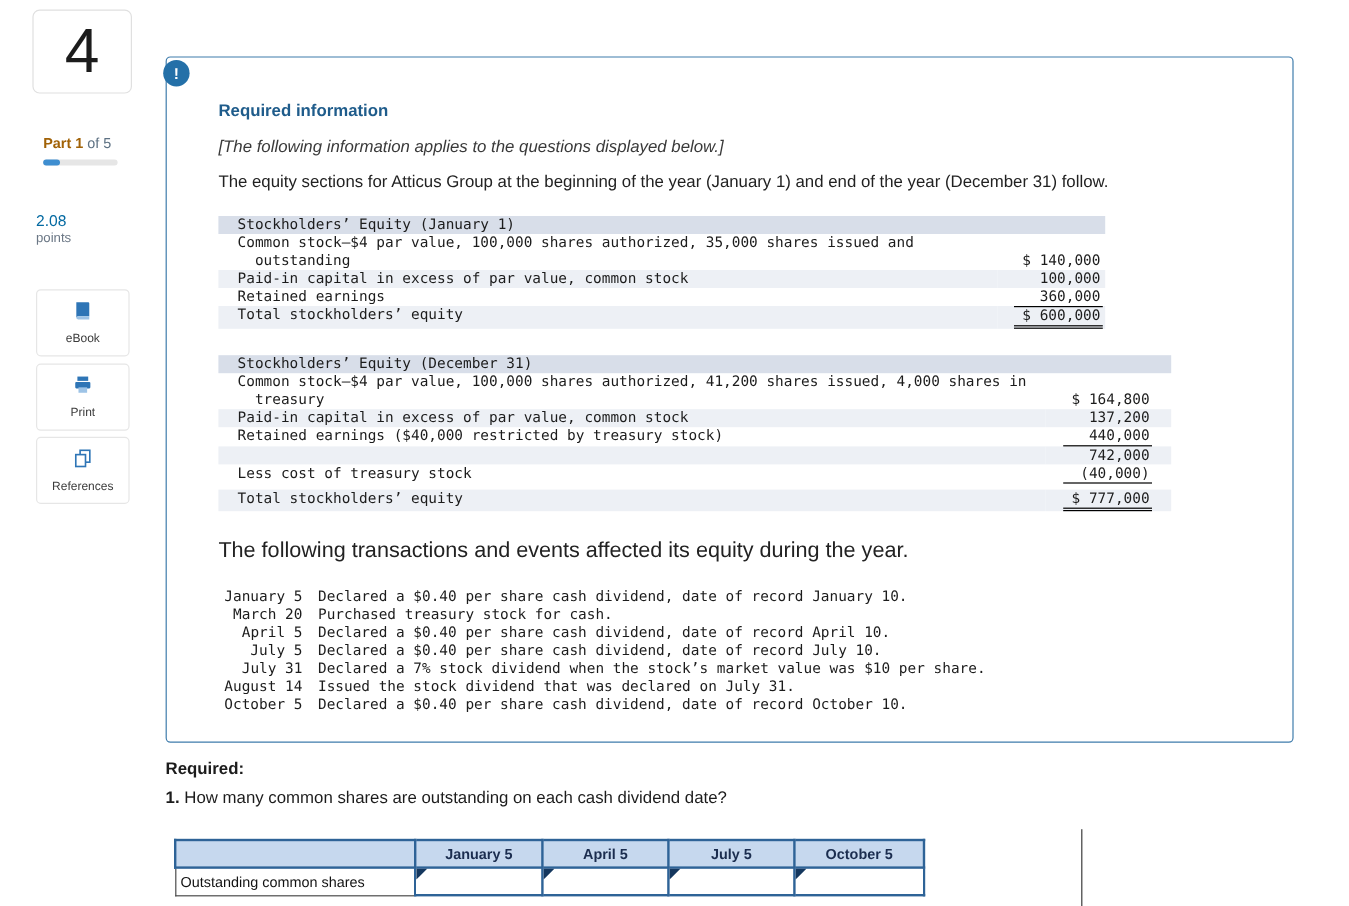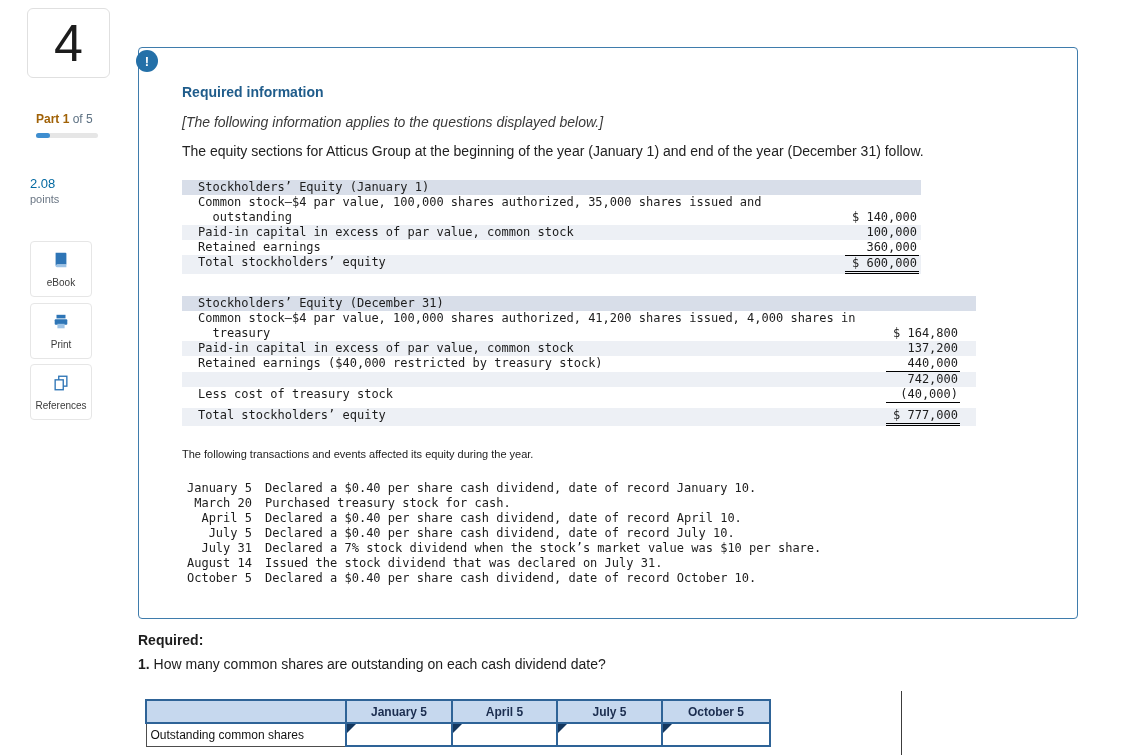--- a/index.html
+++ b/index.html
@@ -25,21 +25,21 @@
     position:absolute; left:36px; top:133px; width:62px; height:5px;
     background:#e6e6e6; border-radius:3px;
   }
   .progress-fill { width:14px; height:5px; background:#3e8ed0; border-radius:3px; }
 
   .points-block { position:absolute; left:30px; top:176px; }
   .points-block .pv { font-size:13px; color:#0369a1; }
   .points-block .pl { font-size:11px; color:#6b7785; margin-top:2px; }
 
   .tool-card {
-    position:absolute; left:30px; width:62px; height:56px;
+    position:absolute; left:30px; width:78px; height:56px;
     border:1px solid #e6e6e6; border-radius:4px; background:#fff;
     display:flex; flex-direction:column; align-items:center; justify-content:center;
     gap:4px; cursor:pointer;
   }
   .tool-card .lbl { font-size:10px; color:#3b3b3b; }
   .tc-ebook { top:241px; }
   .tc-print { top:303px; }
   .tc-refs  { top:364px; }
 
   
@@ -50,21 +50,21 @@
   .alert-badge {
     position:absolute; left:136px; top:50px; width:22px; height:22px;
     background:#2470a8; border-radius:50%; color:#fff; font-weight:bold;
     font-size:13px; display:flex; align-items:center; justify-content:center;
     z-index:3;
   }
   .box-content { padding:36px 20px 0 43px; }
   .req-info-heading { font-size:14px; font-weight:bold; color:#1f5c8b; margin-bottom:14px; }
   .req-info-note { font-size:14px; font-style:italic; color:#3a3a3a; margin-bottom:13px; }
   .intro-para { font-size:14px; color:#222; margin-bottom:21px; }
-  .para2 { font-size:11px; color:#222; margin-bottom:21px; }
+  .para2 { font-size:18px; color:#222; margin-bottom:21px; }
 
   
   .fin-table {
     border-collapse:collapse; table-layout:fixed;
     font-family:"DejaVu Sans Mono", monospace; font-size:12px; line-height:15px;
     color:#1c1c1c;
   }
   .fin-table td { padding:0;margin-left:32px; }
   .fin-table tr.title td {
     background:#d8dee9; padding-left:16px; white-space:pre;

